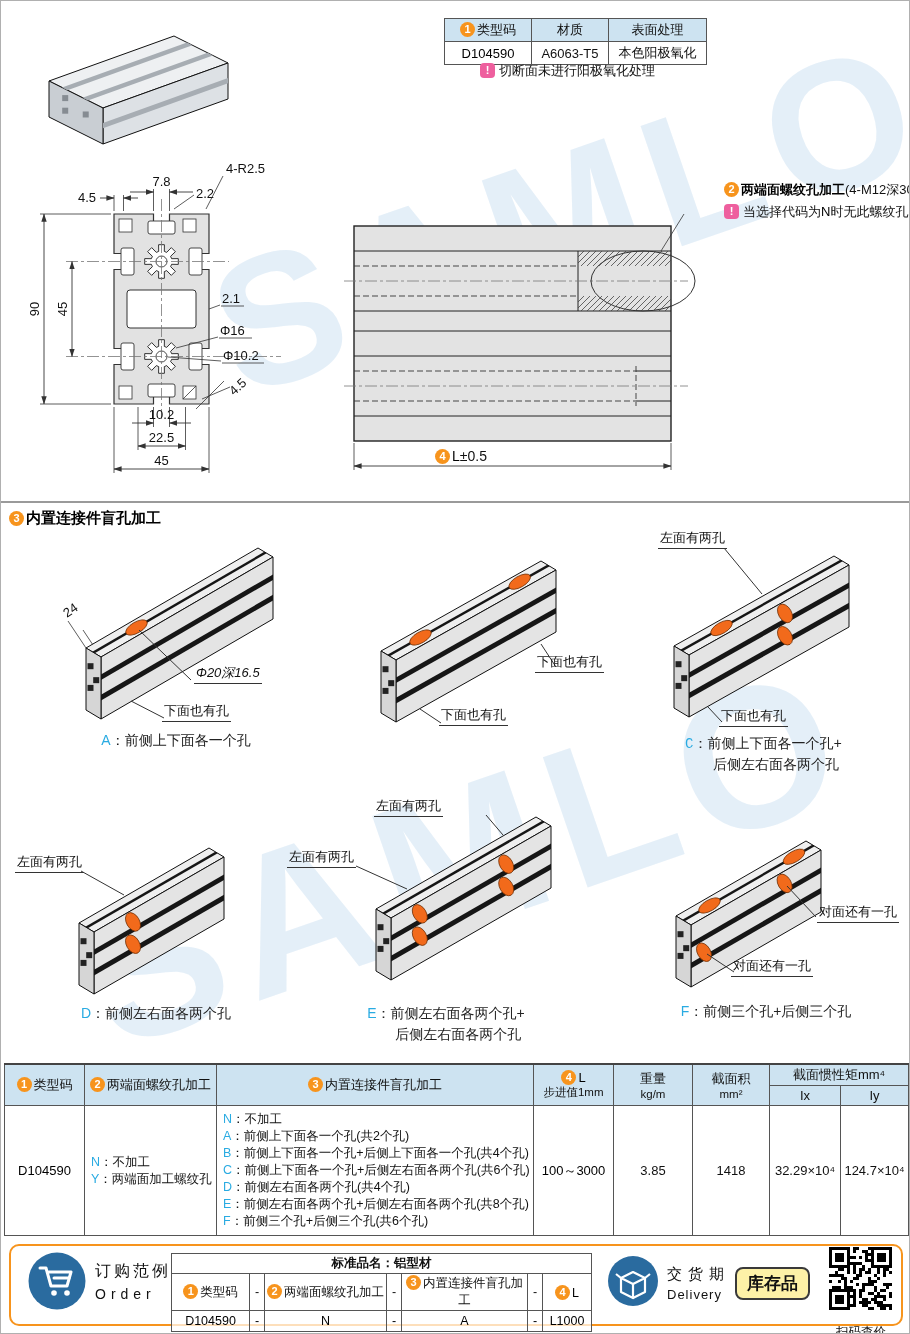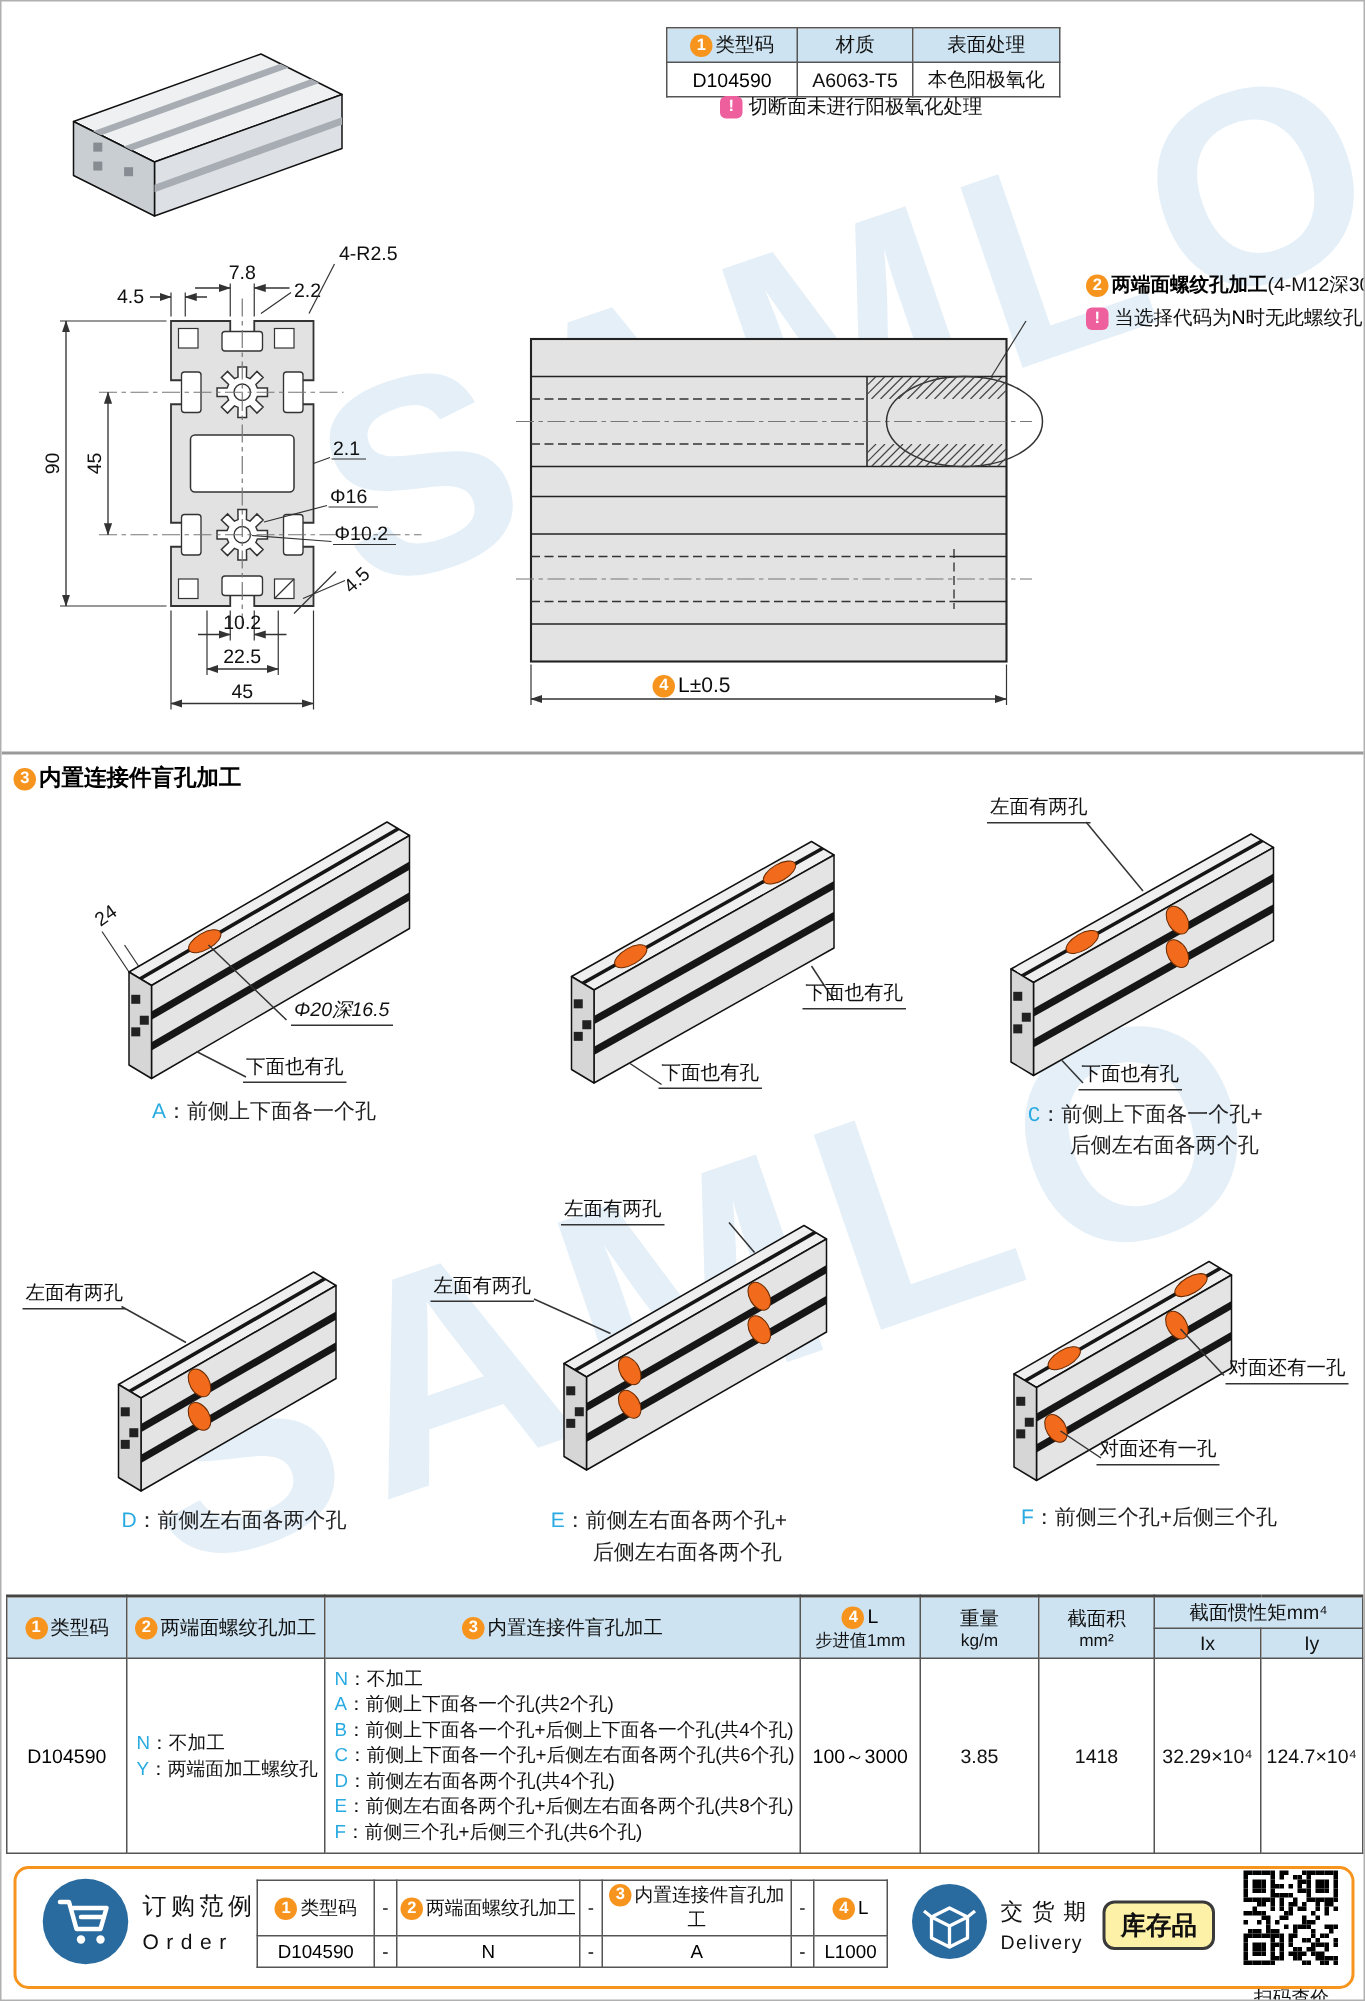--- a/index.html
+++ b/index.html
@@ -495,20 +495,23 @@
     <colgroup>
       <col style="width:78px">
         <col style="width:15px">
         <col style="width:122px">
         <col style="width:15px">
       <col style="width:126px">
         <col style="width:15px">
         <col style="width:49px">
     </colgroup>
     <tbody>
+        <tr style="height:20px;">
+          <td colspan="7" class="ot-top">标准品名：铝型材</td>
+        </tr>
     <tr style="height:23px;">
       <th><span class="badge">1</span><span>类型码</span></th>
       <th>-</th>
       <th><span class="badge">2</span><span>两端面螺纹孔加工</span></th>
       <th>-</th>
       <th><span class="badge">3</span><span>内置连接件盲孔加工</span></th>
       <th>-</th>
       <th><span class="badge">4</span><span class="blue">L</span></th>
     </tr>
     <tr style="height:21px;" class="blue">

